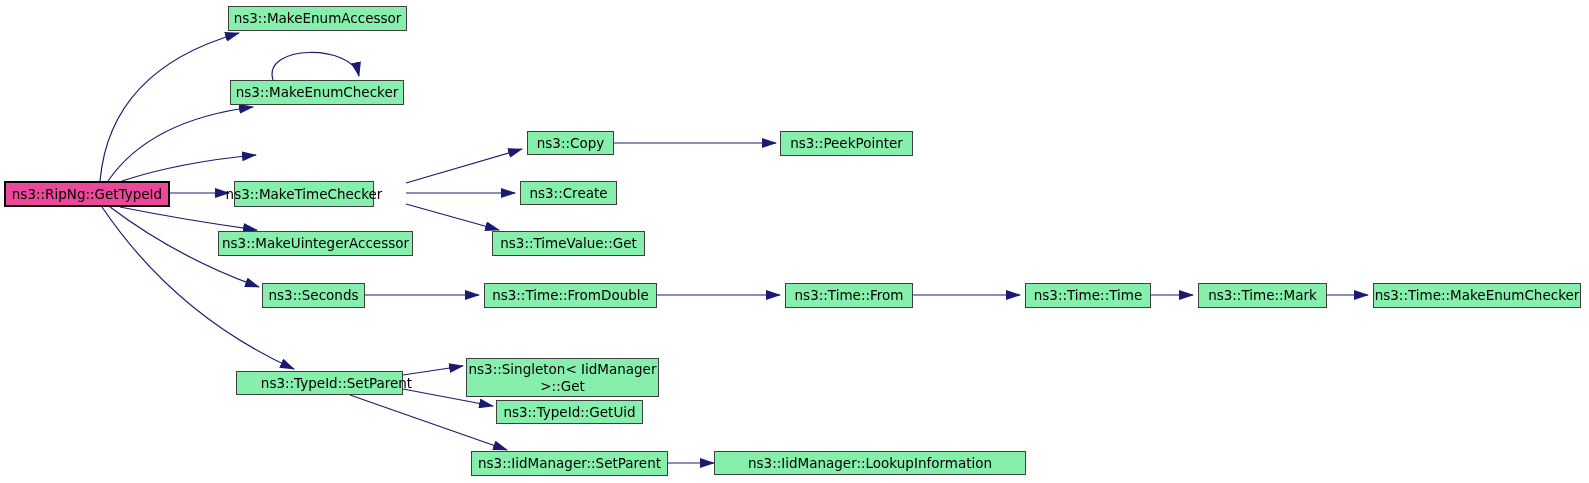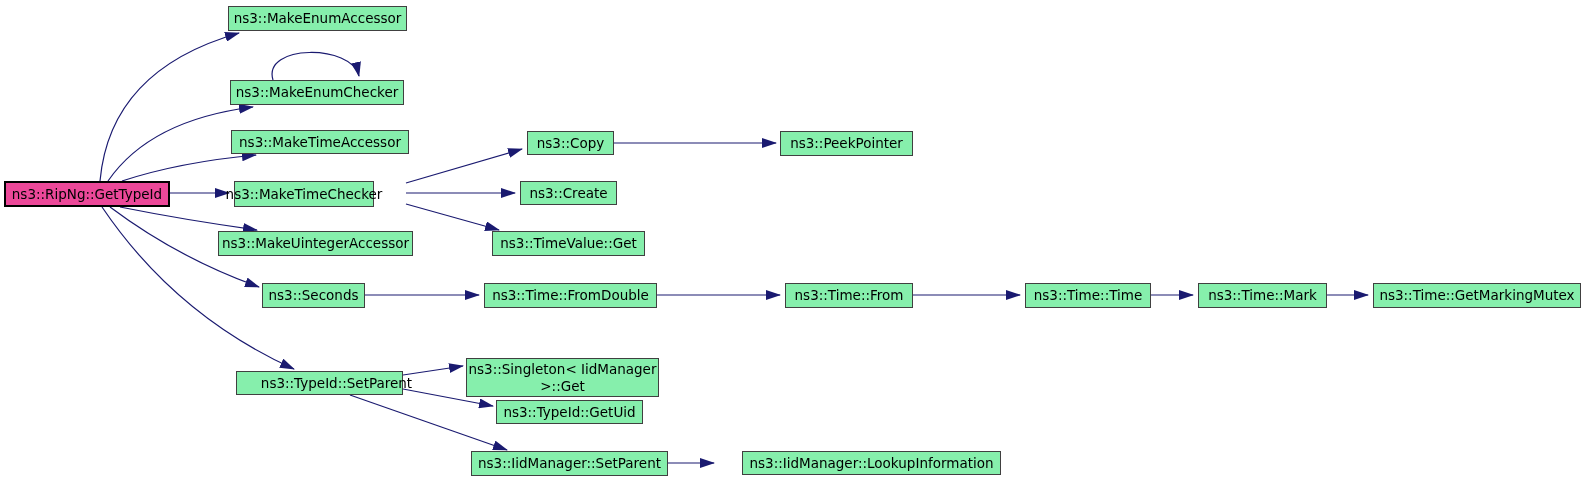--- a/index.html
+++ b/index.html
@@ -84,33 +84,32 @@
         <path d="M403,375 L463,366" class="edge" stroke="#1a1a70" marker-end="url(#arrow)"></path>
         <path d="M403,389 L493,406" class="edge" stroke="#1a1a70" marker-end="url(#arrow)"></path>
         <path d="M350,395 L507,450" class="edge" stroke="#1a1a70" marker-end="url(#arrow)"></path>
         <path d="M668,463 L714,463" class="edge" stroke="#1a1a70" marker-end="url(#arrow)"></path>
       </g>
   </svg>
   <div class="nodes-layer">
       <div class="node hl" style="left: 4px; top: 181px; width: 166px; height: 26px;"><span>ns3::RipNg::GetTypeId</span></div>
       <div class="node" style="left: 228px; top: 6px; width: 179px; height: 25px;"><span>ns3::MakeEnumAccessor</span></div>
       <div class="node" style="left: 230px; top: 80px; width: 174px; height: 25px;"><span>ns3::MakeEnumChecker</span></div>
-      <div class="node" style="left: 231px; top: 130px; width: 178px; height: 24px;"><span>ns3::MakeTimeAccessor</span></div>
       <div class="node" style="left: 234px; top: 181px; width: 140px; height: 26px;"><span>ns3::MakeTimeChecker</span></div>
       <div class="node" style="left: 218px; top: 231px; width: 195px; height: 25px;"><span>ns3::MakeUintegerAccessor</span></div>
       <div class="node" style="left: 262px; top: 283px; width: 103px; height: 25px;"><span>ns3::Seconds</span></div>
       <div class="node" style="left: 236px; top: 371px; width: 167px; height: 24px; padding-left: 34px;"><span>ns3::TypeId::SetParent</span></div>
       <div class="node" style="left: 527px; top: 131px; width: 87px; height: 24px;"><span>ns3::Copy</span></div>
       <div class="node" style="left: 520px; top: 181px; width: 97px; height: 24px;"><span>ns3::Create</span></div>
       <div class="node" style="left: 492px; top: 231px; width: 153px; height: 25px;"><span>ns3::TimeValue::Get</span></div>
       <div class="node" style="left: 780px; top: 131px; width: 133px; height: 25px;"><span>ns3::PeekPointer</span></div>
       <div class="node" style="left: 484px; top: 283px; width: 173px; height: 25px;"><span>ns3::Time::FromDouble</span></div>
       <div class="node" style="left: 785px; top: 283px; width: 128px; height: 25px;"><span>ns3::Time::From</span></div>
       <div class="node" style="left: 1025px; top: 283px; width: 126px; height: 25px;"><span>ns3::Time::Time</span></div>
       <div class="node" style="left: 1198px; top: 283px; width: 129px; height: 25px;"><span>ns3::Time::Mark</span></div>
-      <div class="node" style="left: 1373px; top: 283px; width: 208px; height: 25px;"><span>ns3::Time::GetMarkingMutex</span></div>
+      <div class="node" style="left: 1373px; top: 283px; width: 208px; height: 25px;"><span>ns3::Time::MakeEnumChecker</span></div>
       <div class="node" style="left: 466px; top: 318px; width: 193px; height: 39px; margin-top: 40px;"><span>ns3::Singleton&lt; IidManager
 &gt;::Get</span></div>
       <div class="node" style="left: 496px; top: 400px; width: 147px; height: 24px;"><span>ns3::TypeId::GetUid</span></div>
       <div class="node" style="left: 471px; top: 451px; width: 197px; height: 25px;"><span>ns3::IidManager::SetParent</span></div>
-      <div class="node" style="left: 742px; top: 451px; width: 259px; height: 24px;"><span>ns3::IidManager::LookupInformation</span></div>
+      <div class="node" style="left: 714px; top: 451px; width: 312px; height: 24px;"><span>ns3::IidManager::LookupInformation</span></div>
     </div>
 </div>
 
 </body></html>

